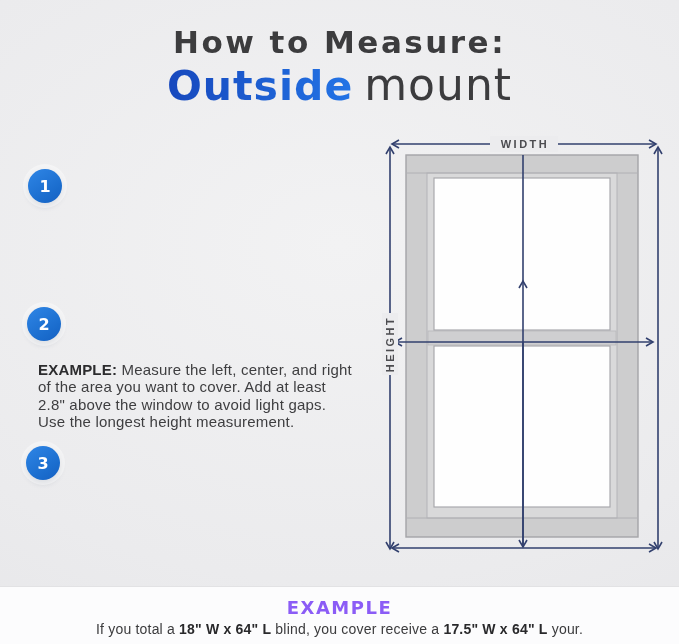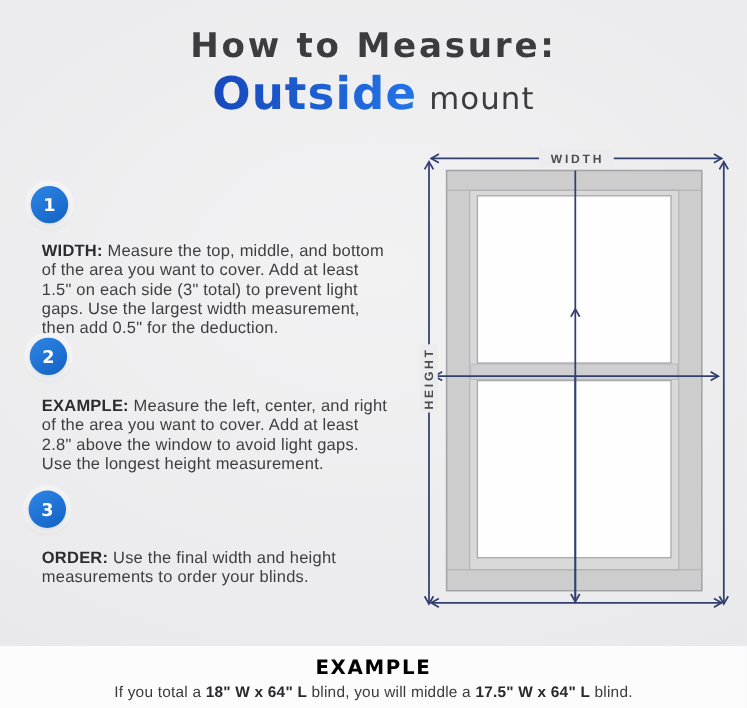--- a/index.html
+++ b/index.html
@@ -26,21 +26,21 @@
   }
   @supports ((-webkit-background-clip:text) or (background-clip:text)){
     .title .accent{
       background:linear-gradient(92deg,#1748bd 0%,#1c5ccf 45%,#2374e6 100%);
       -webkit-background-clip:text;background-clip:text;
       -webkit-text-fill-color:transparent;color:#1d5ed2;
     }
   }
   .title .rest{
     font-family:"DejaVu Sans", sans-serif;
-    font-size:28px;font-weight:500;letter-spacing:1px;color:#3c3c3e;
+    font-size:44px;font-weight:500;letter-spacing:1px;color:#3c3c3e;
     margin-left:11px;
   }
   
   .step-circle{
     position:absolute;width:34px;height:34px;border-radius:50%;
     background:linear-gradient(145deg,#2f86e6 0%,#1a6ccd 70%,#1560c2 100%);
     color:#ffffff;
     font-family:"DejaVu Sans", sans-serif;font-size:16px;font-weight:700;
     display:flex;align-items:center;justify-content:center;
     box-shadow:0 0 0 5px rgba(255,255,255,0.40), 0 3px 6px rgba(40,60,90,0.20);
@@ -64,21 +64,21 @@
   }
   
   .example-strip{
     position:absolute;left:0;top:586px;width:679px;height:58px;
     background:#fcfcfd;border-top:1px solid #e2e2e4;
     display:flex;flex-direction:column;align-items:center;
     padding-top:10px;box-sizing:border-box;
   }
   .example-heading{
     font-family:"DejaVu Sans", sans-serif;
-    font-size:18px;font-weight:700;letter-spacing:1.5px;color:#000000;
+    font-size:18px;font-weight:700;letter-spacing:1.5px;color:#8b5cf6;
     line-height:21px;
   }
   .example-sentence{
     margin-top:2px;font-size:14px;line-height:18px;color:#3b3b3d;letter-spacing:0.2px;
   }
   .example-sentence b{font-weight:700;color:#29292b;}
 </style>
 </head>
 <body>
 
@@ -87,31 +87,29 @@
   <header class="title">
     <div class="t1">How to Measure:</div>
     <div class="t2">
       <span class="accent">Outside</span><span class="rest">mount</span>
     </div>
   </header>
 
   <div class="step-circle" id="circle-1">
     <span>1</span>
   </div>
-  <p class="step-text" id="text-1"><b>WIDTH:</b><span> Measure the top, middle, and bottom of the area you want to cover. Add at least 1.5" on each side (3" total) to prevent light gaps. Use the largest width measurement, then add 0.5" for the deduction.</span></p>
 
   <div class="step-circle" id="circle-2">
     <span>2</span>
   </div>
   <p class="step-text" id="text-2"><b>EXAMPLE:</b><span> Measure the left, center, and right of the area you want to cover. Add at least 2.8" above the window to avoid light gaps. Use the longest height measurement.</span></p>
 
   <div class="step-circle" id="circle-3">
     <span>3</span>
   </div>
-  <p class="step-text" id="text-3"><b>ORDER:</b><span> Use the final width and height measurements to order your blinds.</span></p>
 
   <svg class="diagram" viewBox="0 0 301 442">
     <defs>
       <marker id="chev" markerWidth="12" markerHeight="12" refX="8" refY="5" orient="auto-start-reverse" markerUnits="userSpaceOnUse">
         <path d="M1,1 L8,5 L1,9" fill="none" stroke="#32406e" stroke-width="1.6"></path>
       </marker>
     </defs>
 
     <g>
       <rect x="28" y="27" width="232" height="382" fill="#cdcdce" stroke="#a4a4a8" stroke-width="1.4"></rect>
@@ -135,16 +133,16 @@
     </g>
 
     <rect x="112" y="8" width="68" height="16" fill="#ececee"></rect>
     <text x="147" y="20" text-anchor="middle">WIDTH</text>
     <rect x="4" y="185" width="16" height="62" fill="#ececee"></rect>
     <text x="0" y="0" text-anchor="middle" transform="translate(16,216) rotate(-90)">HEIGHT</text>
   </svg>
 
   <footer class="example-strip">
     <div class="example-heading">EXAMPLE</div>
-    <div class="example-sentence"><span>If you total a </span><b>18" W x 64" L</b><span> blind, you will middle a </span><b>17.5" W x 64" L</b><span> blind.</span></div>
+    <div class="example-sentence"><span>If you total a </span><b>18" W x 64" L</b><span> blind, you cover receive a </span><b>17.5" W x 64" L</b><span> your.</span></div>
   </footer>
 
 </div>
 
 </body></html>

